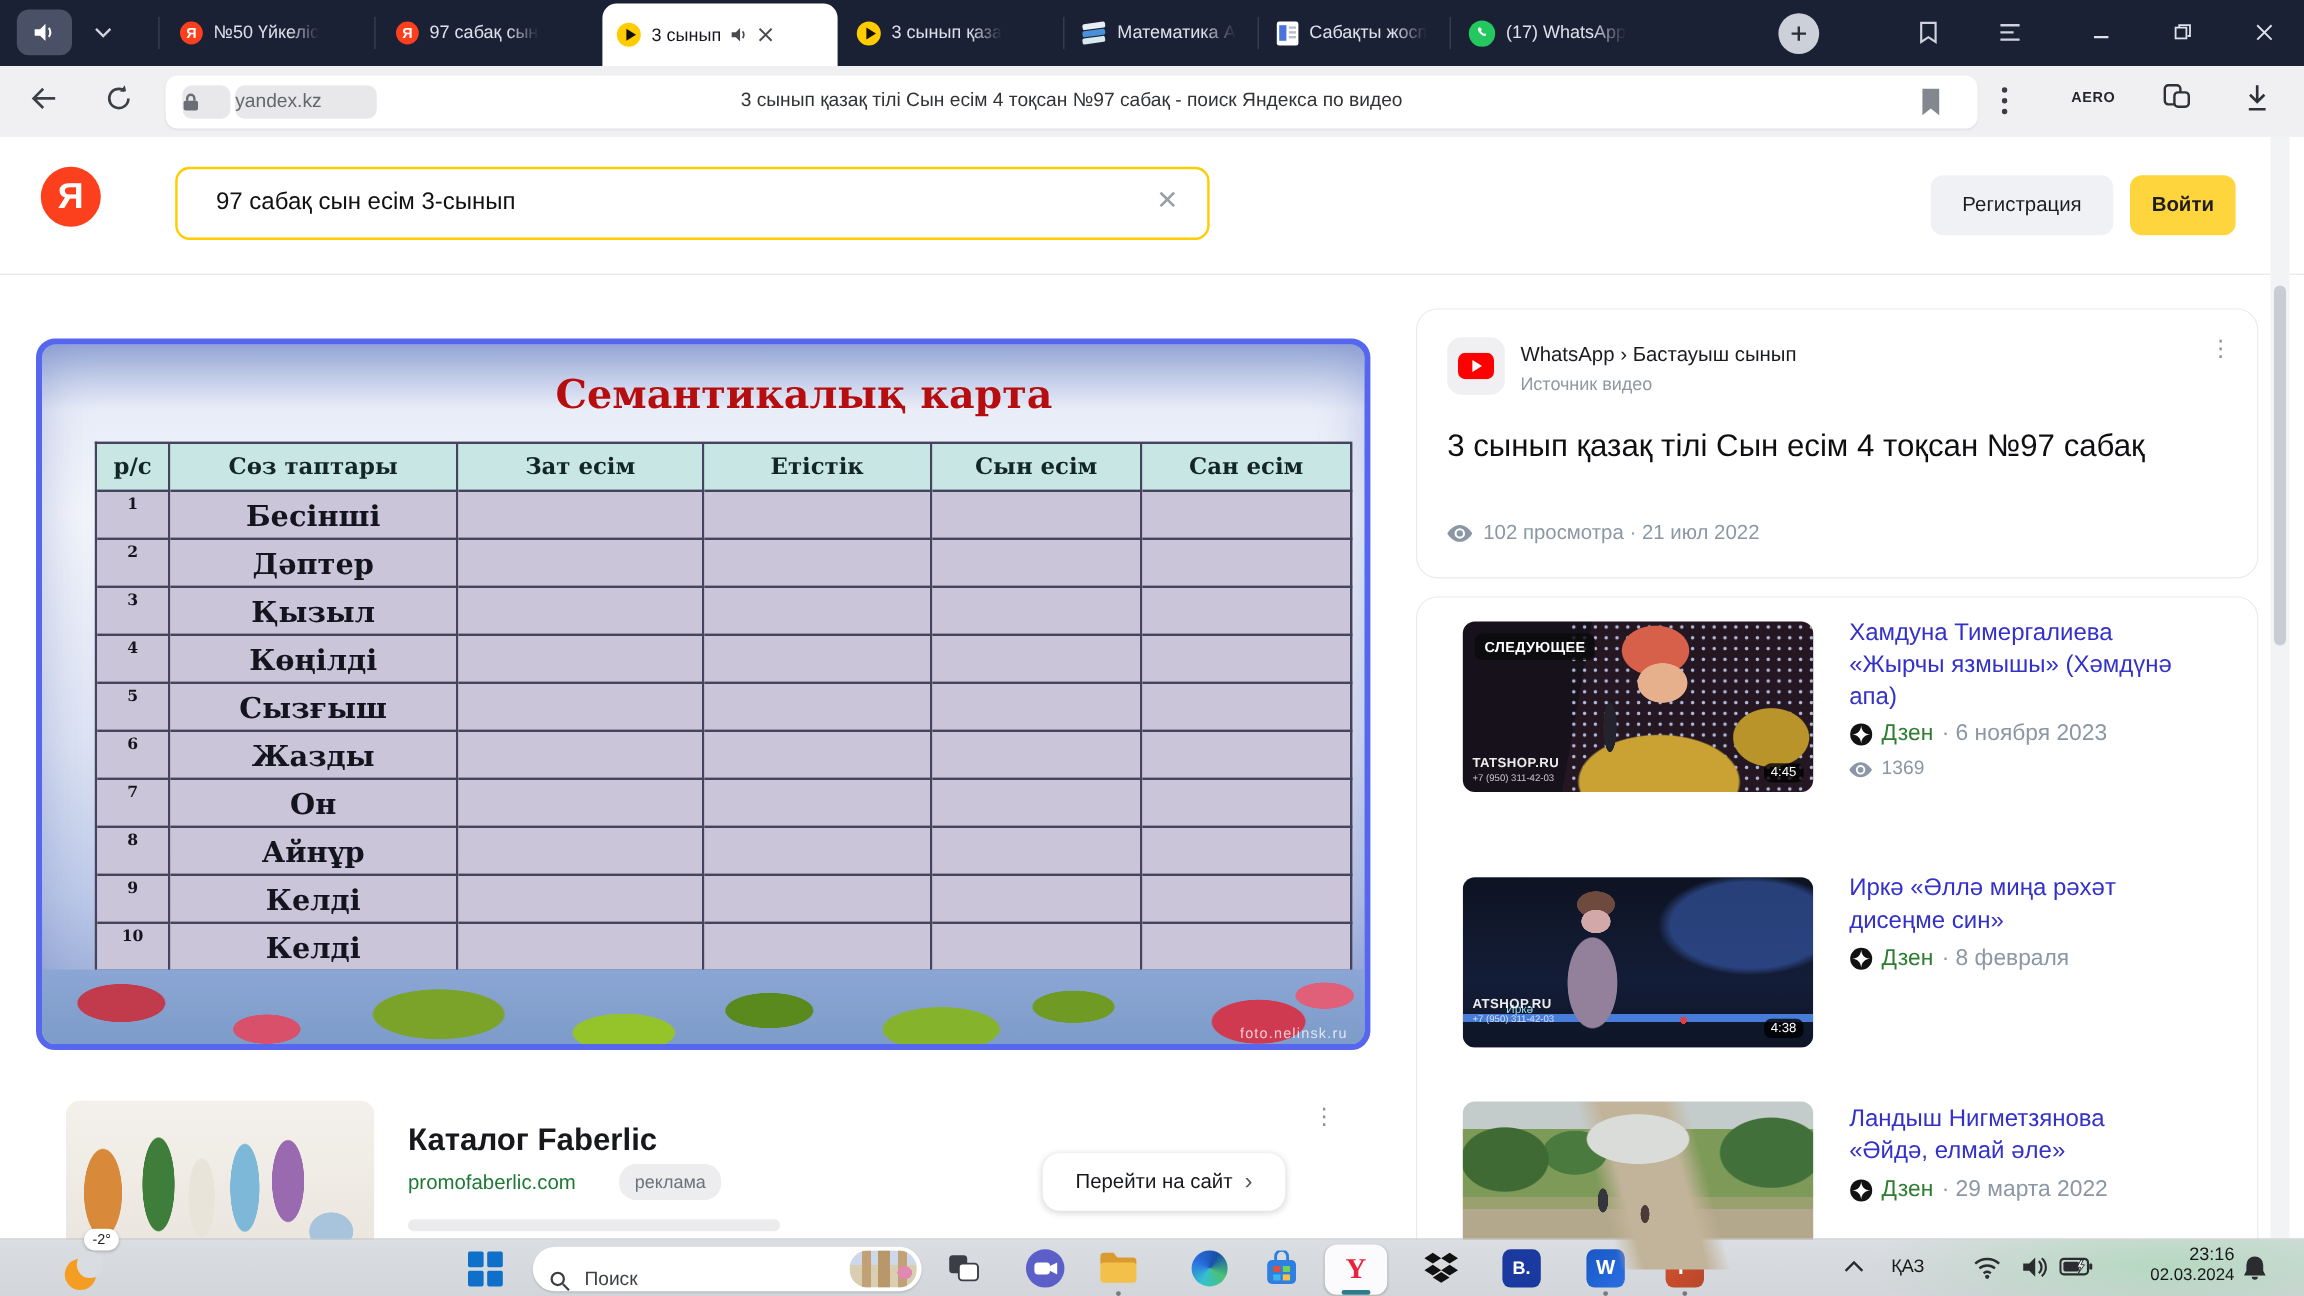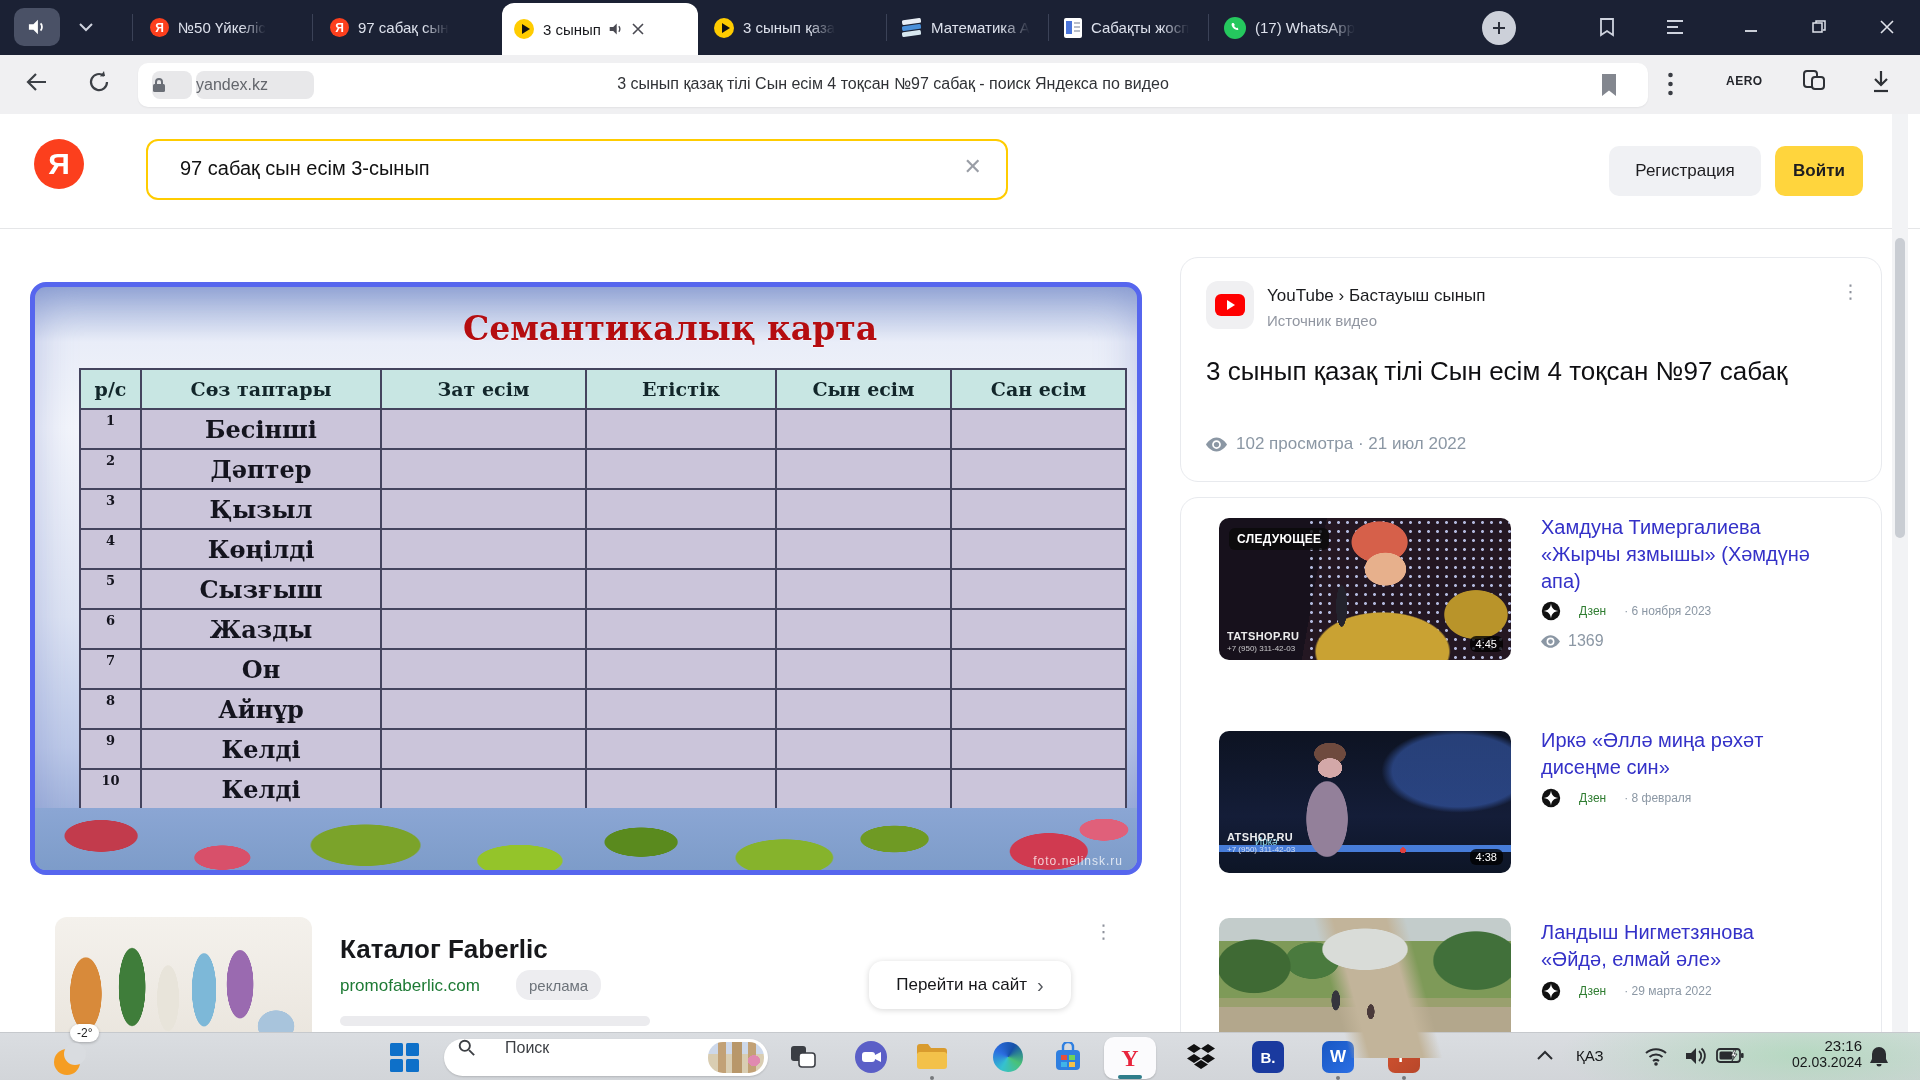--- a/index.html
+++ b/index.html
@@ -88,21 +88,21 @@
   .dots{font-size:19px;color:#8e929c;letter-spacing:0;line-height:7px;}
   .thumb{position:absolute;left:38px;width:292px;height:142px;border-radius:10px;overflow:hidden;}
   .thumb::after{content:"";position:absolute;inset:0;z-index:1;}
   .badge-next{position:absolute;left:10px;top:10px;z-index:3;background:rgba(10,10,10,.82);color:#fff;font-size:12px;
           font-weight:bold;padding:4px 8px;border-radius:6px;letter-spacing:.3px;}
   .dur{position:absolute;right:8px;bottom:8px;z-index:3;background:rgba(0,0,0,.78);color:#fff;font-size:11px;
           padding:2px 6px;border-radius:6px;}
   .wm1{position:absolute;left:8px;bottom:18px;z-index:3;color:rgba(255,255,255,.92);font-size:11px;font-weight:bold;letter-spacing:.4px;}
   .wm2{position:absolute;left:8px;bottom:7px;z-index:3;color:rgba(255,255,255,.75);font-size:8px;}
   .rel-title{position:absolute;left:360px;width:320px;font-size:20px;line-height:27px;color:#3431c8;}
-  .rel-meta{position:absolute;left:360px;display:flex;align-items:center;gap:18px;font-size:12px;}
+  .rel-meta{position:absolute;left:360px;display:flex;align-items:center;gap:7px;font-size:19px;}
   .rel-views{position:absolute;left:360px;display:flex;align-items:center;gap:8px;font-size:16px;color:#8b97a4;}
   .zen-name{color:#2f7d31;}
   .zen-date{color:#8b97a4;}
   .th1{background:linear-gradient(100deg,#17111c 0 34%,#241722 34% 100%);}
   .th1::before{content:"";position:absolute;inset:0 0 0 30%;z-index:0;
       background:radial-gradient(rgba(205,215,255,.85) 1.1px,transparent 1.8px);background-size:9px 9px;}
   .th1::after{background:
       radial-gradient(34px 27px at 57% 36%,#e7b08c 0 60%,transparent 62%),
       radial-gradient(46px 34px at 55% 17%,#d6604a 0 60%,transparent 62%),
       radial-gradient(9px 34px at 42% 62%,#23232d 0 60%,transparent 62%),
@@ -154,21 +154,21 @@
   
   .taskbar{position:absolute;left:0;top:1032px;width:1920px;height:48px;
      background:radial-gradient(340px 80px at 94% 45%,rgba(150,215,165,.5),rgba(150,215,165,0) 72%),
                 linear-gradient(180deg,#dadde1,#d2d5d9);
      border-top:1px solid #c6c9cd;}
   .tb-item{position:absolute;display:flex;align-items:center;justify-content:center;}
   .tb-dot{position:absolute;top:43px;width:4px;height:4px;border-radius:50%;background:#77797d;}
   .win-logo{display:grid;grid-template-columns:13px 13px;grid-gap:3px;}
   .win-logo i{width:13px;height:13px;background:#0e70c9;border-radius:1.5px;}
   .tsearch{position:absolute;left:444px;top:6px;width:324px;height:37px;background:#fff;border-radius:19px;
-     box-shadow:0 1px 2px rgba(0,0,0,.15);display:flex;align-items:flex-start;gap:18px;}
+     box-shadow:0 1px 2px rgba(0,0,0,.15);display:flex;align-items:flex-end;}
   .tsearch .ph{font-size:16px;color:#3c3f44;margin-left:12px;}
   .castle{position:absolute;right:4px;top:3px;width:56px;height:31px;border-radius:15px;overflow:hidden;
      background:
       radial-gradient(10px 9px at 82% 60%,#e08ab0 0 60%,transparent 62%),
       linear-gradient(90deg,transparent 0 10px,#c2a176 10px 18px,transparent 18px 24px,#b8976a 24px 34px,transparent 34px 40px,#c2a176 40px 48px,transparent 48px),
       linear-gradient(180deg,#cdd8ea 0 38%,#d9cdb2 38%);}
   .ico32{width:32px;height:32px;border-radius:7px;display:flex;align-items:center;justify-content:center;
      color:#fff;font-weight:bold;}
   .yx-active{position:absolute;left:1104px;top:4px;width:52px;height:42px;background:#fbfbfd;border-radius:10px;
      box-shadow:0 1px 2px rgba(0,0,0,.18);display:flex;align-items:center;justify-content:center;}
@@ -393,21 +393,21 @@
     <div class="slide-wm">foto.nelinsk.ru</div>
   </div>
 
   <div class="card" style="left:1180px;top:257px;width:700px;height:223px">
     <div class="abs" style="left:25px;top:23px;width:48px;height:48px;border-radius:12px;background:#f0f0f2;display:flex;align-items:center;justify-content:center">
       <svg width="30" height="22" viewBox="0 0 30 22">
           <rect x="0" y="0" width="30" height="22" rx="6" fill="#ff0000"></rect>
           <path d="M12 6l8 5-8 5z" fill="#fff"></path>
         </svg>
     </div>
-    <div class="src-bc">YouTube › Бастауыш сынып</div>
+    <div class="src-bc">WhatsApp › Бастауыш сынып</div>
     <div class="src-lb">Источник видео</div>
     <div class="abs dots" style="left:660px;top:30px">⋮</div>
     <div class="vtitle">3 сынып қазақ тілі Сын есім 4 тоқсан №97 сабақ</div>
     <div class="vmeta">
       <svg width="21" height="15" viewBox="0 0 24 16">
           <path d="M12 0C6 0 1.5 5.5 0 8c1.5 2.5 6 8 12 8s10.5-5.5 12-8c-1.5-2.5-6-8-12-8zm0 13a5 5 0 1 1 0-10 5 5 0 0 1 0 10z" fill="#8b97a4"></path>
           <circle cx="12" cy="8" r="3" fill="#8b97a4"></circle>
         </svg>
       <span>102 просмотра  ·  21 июл 2022</span>
     </div>

